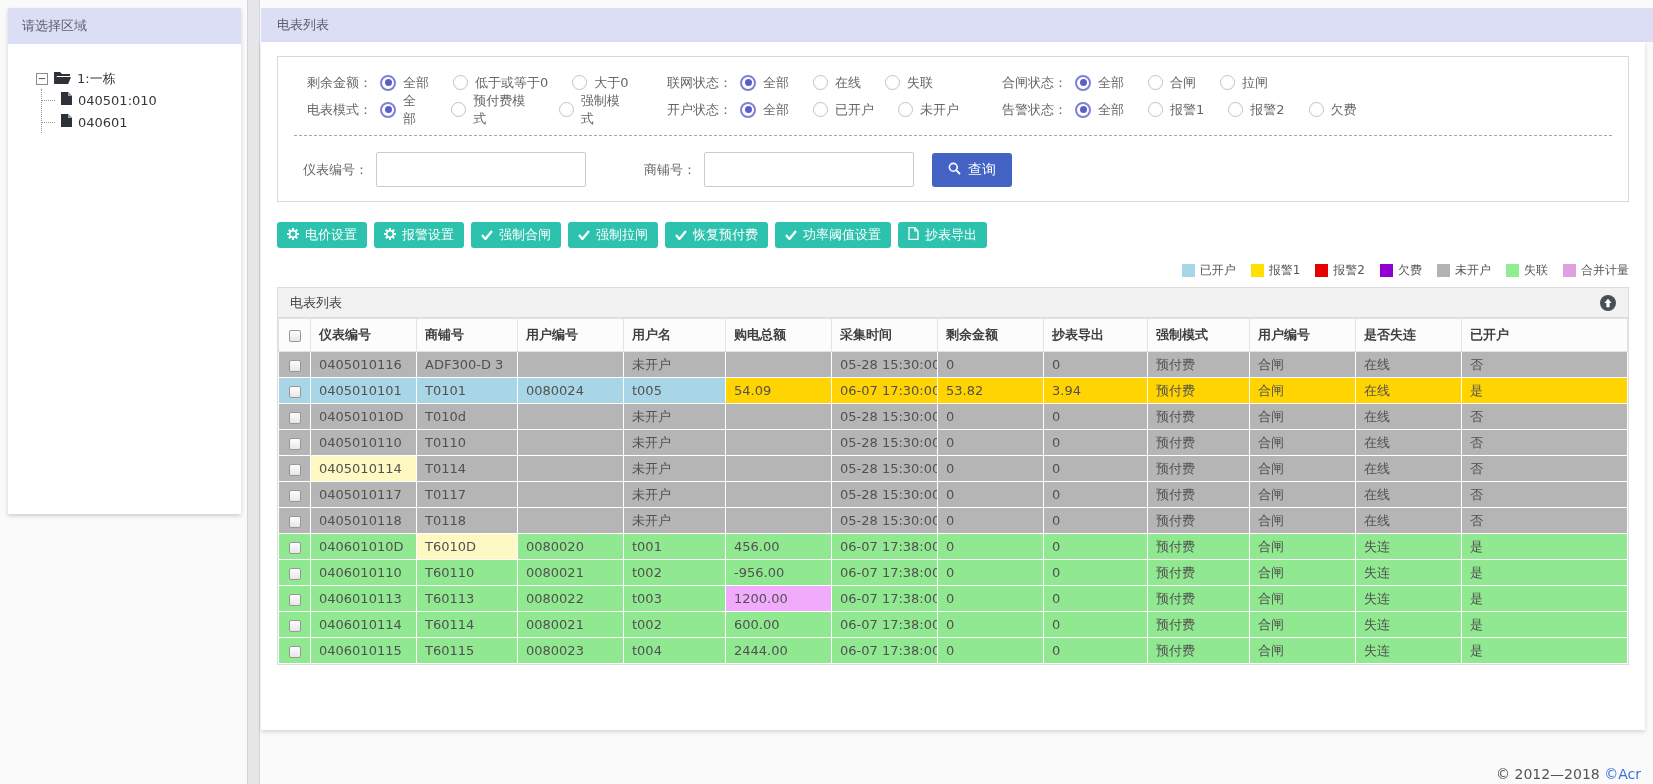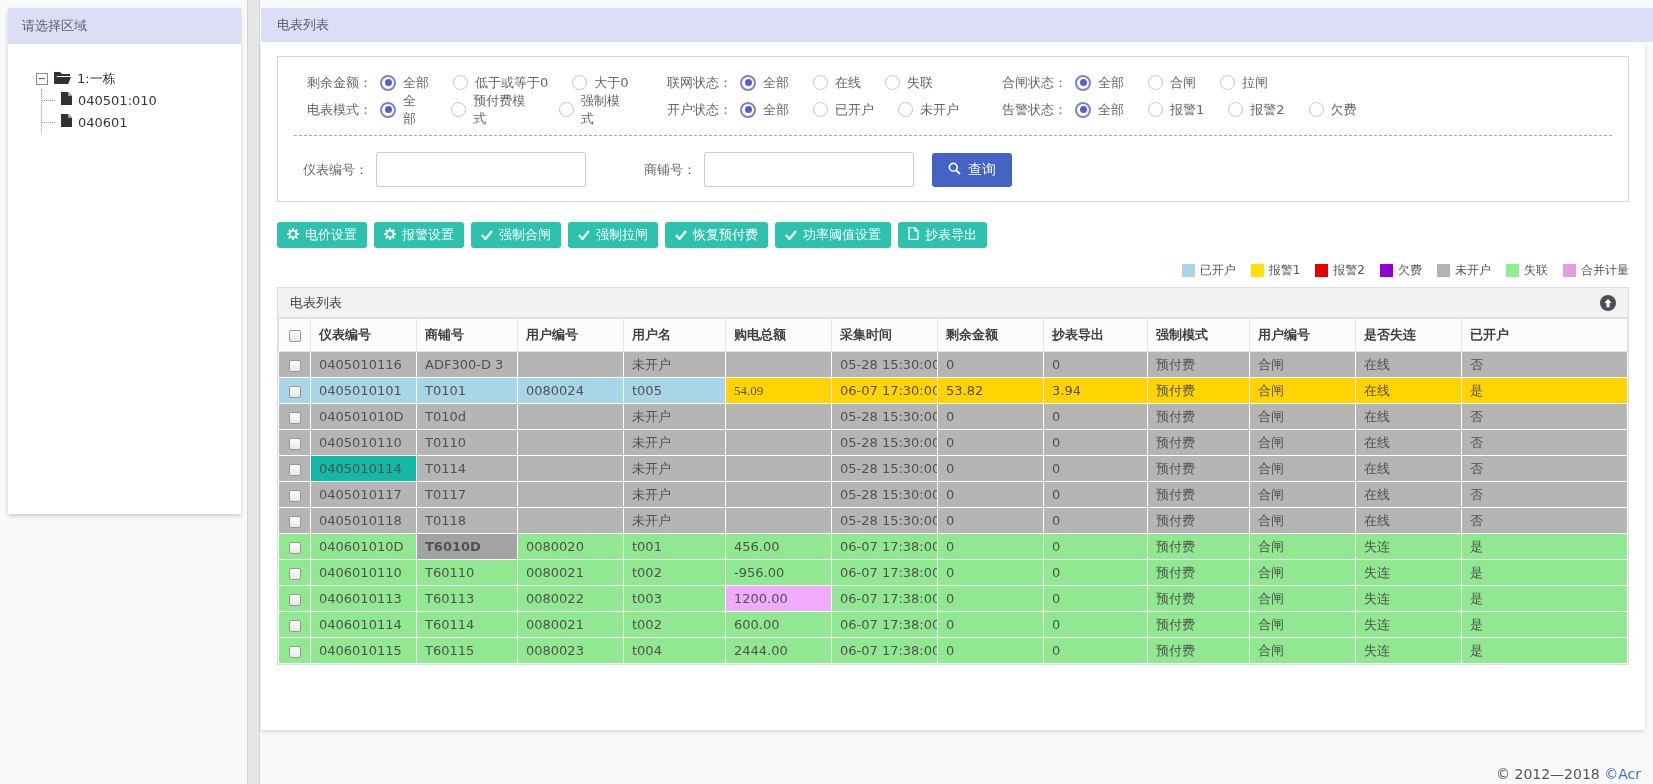--- a/index.html
+++ b/index.html
@@ -383,21 +383,21 @@
               <td style="background: rgb(181, 181, 181);">合闸</td>
               <td style="background: rgb(181, 181, 181);">在线</td>
               <td style="background: rgb(181, 181, 181);">否</td>
             </tr>
             <tr>
               <td class="cb-col" style="background: rgb(169, 214, 230);"><span class="cb"></span></td>
               <td style="background: rgb(169, 214, 230);">0405010101</td>
               <td style="background: rgb(169, 214, 230);">T0101</td>
               <td style="background: rgb(169, 214, 230);">0080024</td>
               <td style="background: rgb(169, 214, 230);">t005</td>
-              <td style="background: rgb(255, 212, 0); font-family: Liberation Serif, serif;">54.09</td>
+              <td style="background: rgb(255, 212, 0);">54.09</td>
               <td style="background: rgb(255, 212, 0);">06-07 17:30:00</td>
               <td style="background: rgb(255, 212, 0);">53.82</td>
               <td style="background: rgb(255, 212, 0);">3.94</td>
               <td style="background: rgb(255, 212, 0);">预付费</td>
               <td style="background: rgb(255, 212, 0);">合闸</td>
               <td style="background: rgb(255, 212, 0);">在线</td>
               <td style="background: rgb(255, 212, 0);">是</td>
             </tr>
             <tr>
               <td class="cb-col" style="background: rgb(181, 181, 181);"><span class="cb"></span></td>
@@ -424,21 +424,21 @@
               <td style="background: rgb(181, 181, 181);">05-28 15:30:00</td>
               <td style="background: rgb(181, 181, 181);">0</td>
               <td style="background: rgb(181, 181, 181);">0</td>
               <td style="background: rgb(181, 181, 181);">预付费</td>
               <td style="background: rgb(181, 181, 181);">合闸</td>
               <td style="background: rgb(181, 181, 181);">在线</td>
               <td style="background: rgb(181, 181, 181);">否</td>
             </tr>
             <tr>
               <td class="cb-col" style="background: rgb(181, 181, 181);"><span class="cb"></span></td>
-              <td style="background: #14b8a6; margin-top: 28px;">0405010114</td>
+              <td style="background: #fef9c3; margin-top: 28px;">0405010114</td>
               <td style="background: rgb(181, 181, 181);">T0114</td>
               <td style="background: rgb(181, 181, 181);"></td>
               <td style="background: rgb(181, 181, 181);">未开户</td>
               <td style="background: rgb(181, 181, 181);"></td>
               <td style="background: rgb(181, 181, 181);">05-28 15:30:00</td>
               <td style="background: rgb(181, 181, 181);">0</td>
               <td style="background: rgb(181, 181, 181);">0</td>
               <td style="background: rgb(181, 181, 181);">预付费</td>
               <td style="background: rgb(181, 181, 181);">合闸</td>
               <td style="background: rgb(181, 181, 181);">在线</td>
@@ -470,21 +470,21 @@
               <td style="background: rgb(181, 181, 181);">0</td>
               <td style="background: rgb(181, 181, 181);">0</td>
               <td style="background: rgb(181, 181, 181);">预付费</td>
               <td style="background: rgb(181, 181, 181);">合闸</td>
               <td style="background: rgb(181, 181, 181);">在线</td>
               <td style="background: rgb(181, 181, 181);">否</td>
             </tr>
             <tr>
               <td class="cb-col" style="background: rgb(144, 232, 144);"><span class="cb"></span></td>
               <td style="background: rgb(144, 232, 144);">040601010D</td>
-              <td style="background: #a3a3a3; font-weight: bold;">T6010D</td>
+              <td style="background: #fef9c3;">T6010D</td>
               <td style="background: rgb(144, 232, 144);">0080020</td>
               <td style="background: rgb(144, 232, 144);">t001</td>
               <td style="background: rgb(144, 232, 144);">456.00</td>
               <td style="background: rgb(144, 232, 144);">06-07 17:38:00</td>
               <td style="background: rgb(144, 232, 144);">0</td>
               <td style="background: rgb(144, 232, 144);">0</td>
               <td style="background: rgb(144, 232, 144);">预付费</td>
               <td style="background: rgb(144, 232, 144);">合闸</td>
               <td style="background: rgb(144, 232, 144);">失连</td>
               <td style="background: rgb(144, 232, 144);">是</td>

